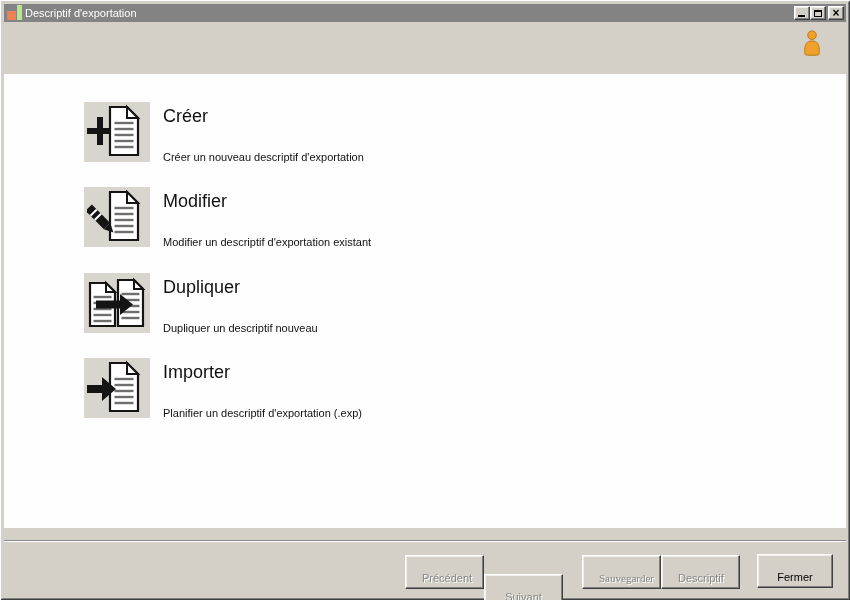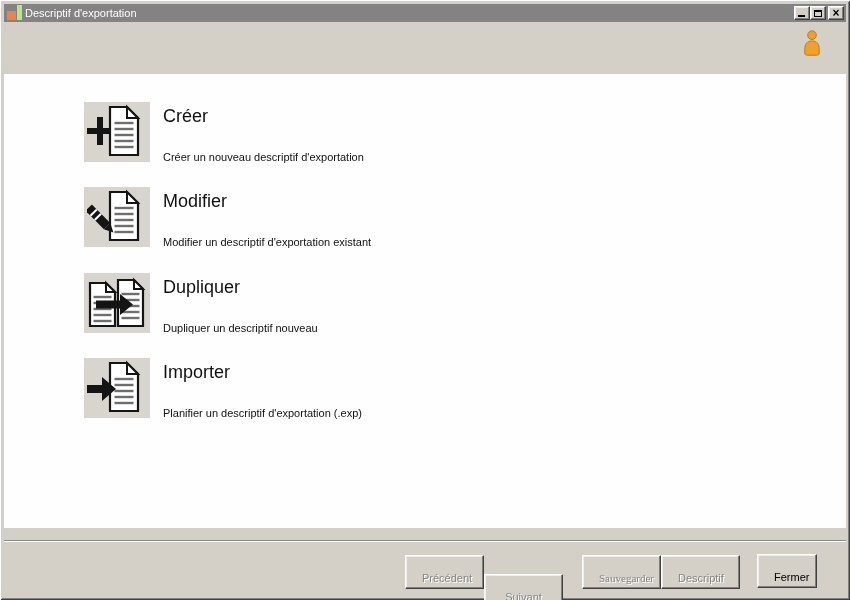--- a/index.html
+++ b/index.html
@@ -41,21 +41,21 @@
     box-shadow:inset 0 1px 0 #8a8a8a,inset 0 2px 0 #ffffff;}
   .btn{position:absolute;background:#d4d0c8;font-family:"Liberation Sans",sans-serif;
     font-size:11px;color:#000;padding:16px;
     border:1px solid;border-color:#ffffff #404040 #404040 #ffffff;
     box-shadow:inset -1px -1px 0 #808080,inset 1px 1px 0 #f0eeea;}
   .btn:disabled{color:#868686;text-shadow:1px 1px 0 #ffffff;}
   .b-prec{left:401px;top:15px;width:79px;height:25px;}
   .b-suiv{left:480px;top:15px;width:79px;height:25px;margin-top:19px;}
   .b-sauv{left:578px;top:15px;width:79px;height:25px;font-family:Liberation Serif, serif;}
   .b-plan{left:657px;top:15px;width:79px;height:25px;}
-  .b-ferm{left:753px;top:14px;width:60px;height:27px;}
+  .b-ferm{left:753px;top:14px;width:76px;height:27px;}
 </style>
 </head>
 <body>
 
 <div class="window">
 
   <div class="titlebar">
     <span class="logo">
       <span class="bar-orange"></span>
       <span class="bar-green"></span>

